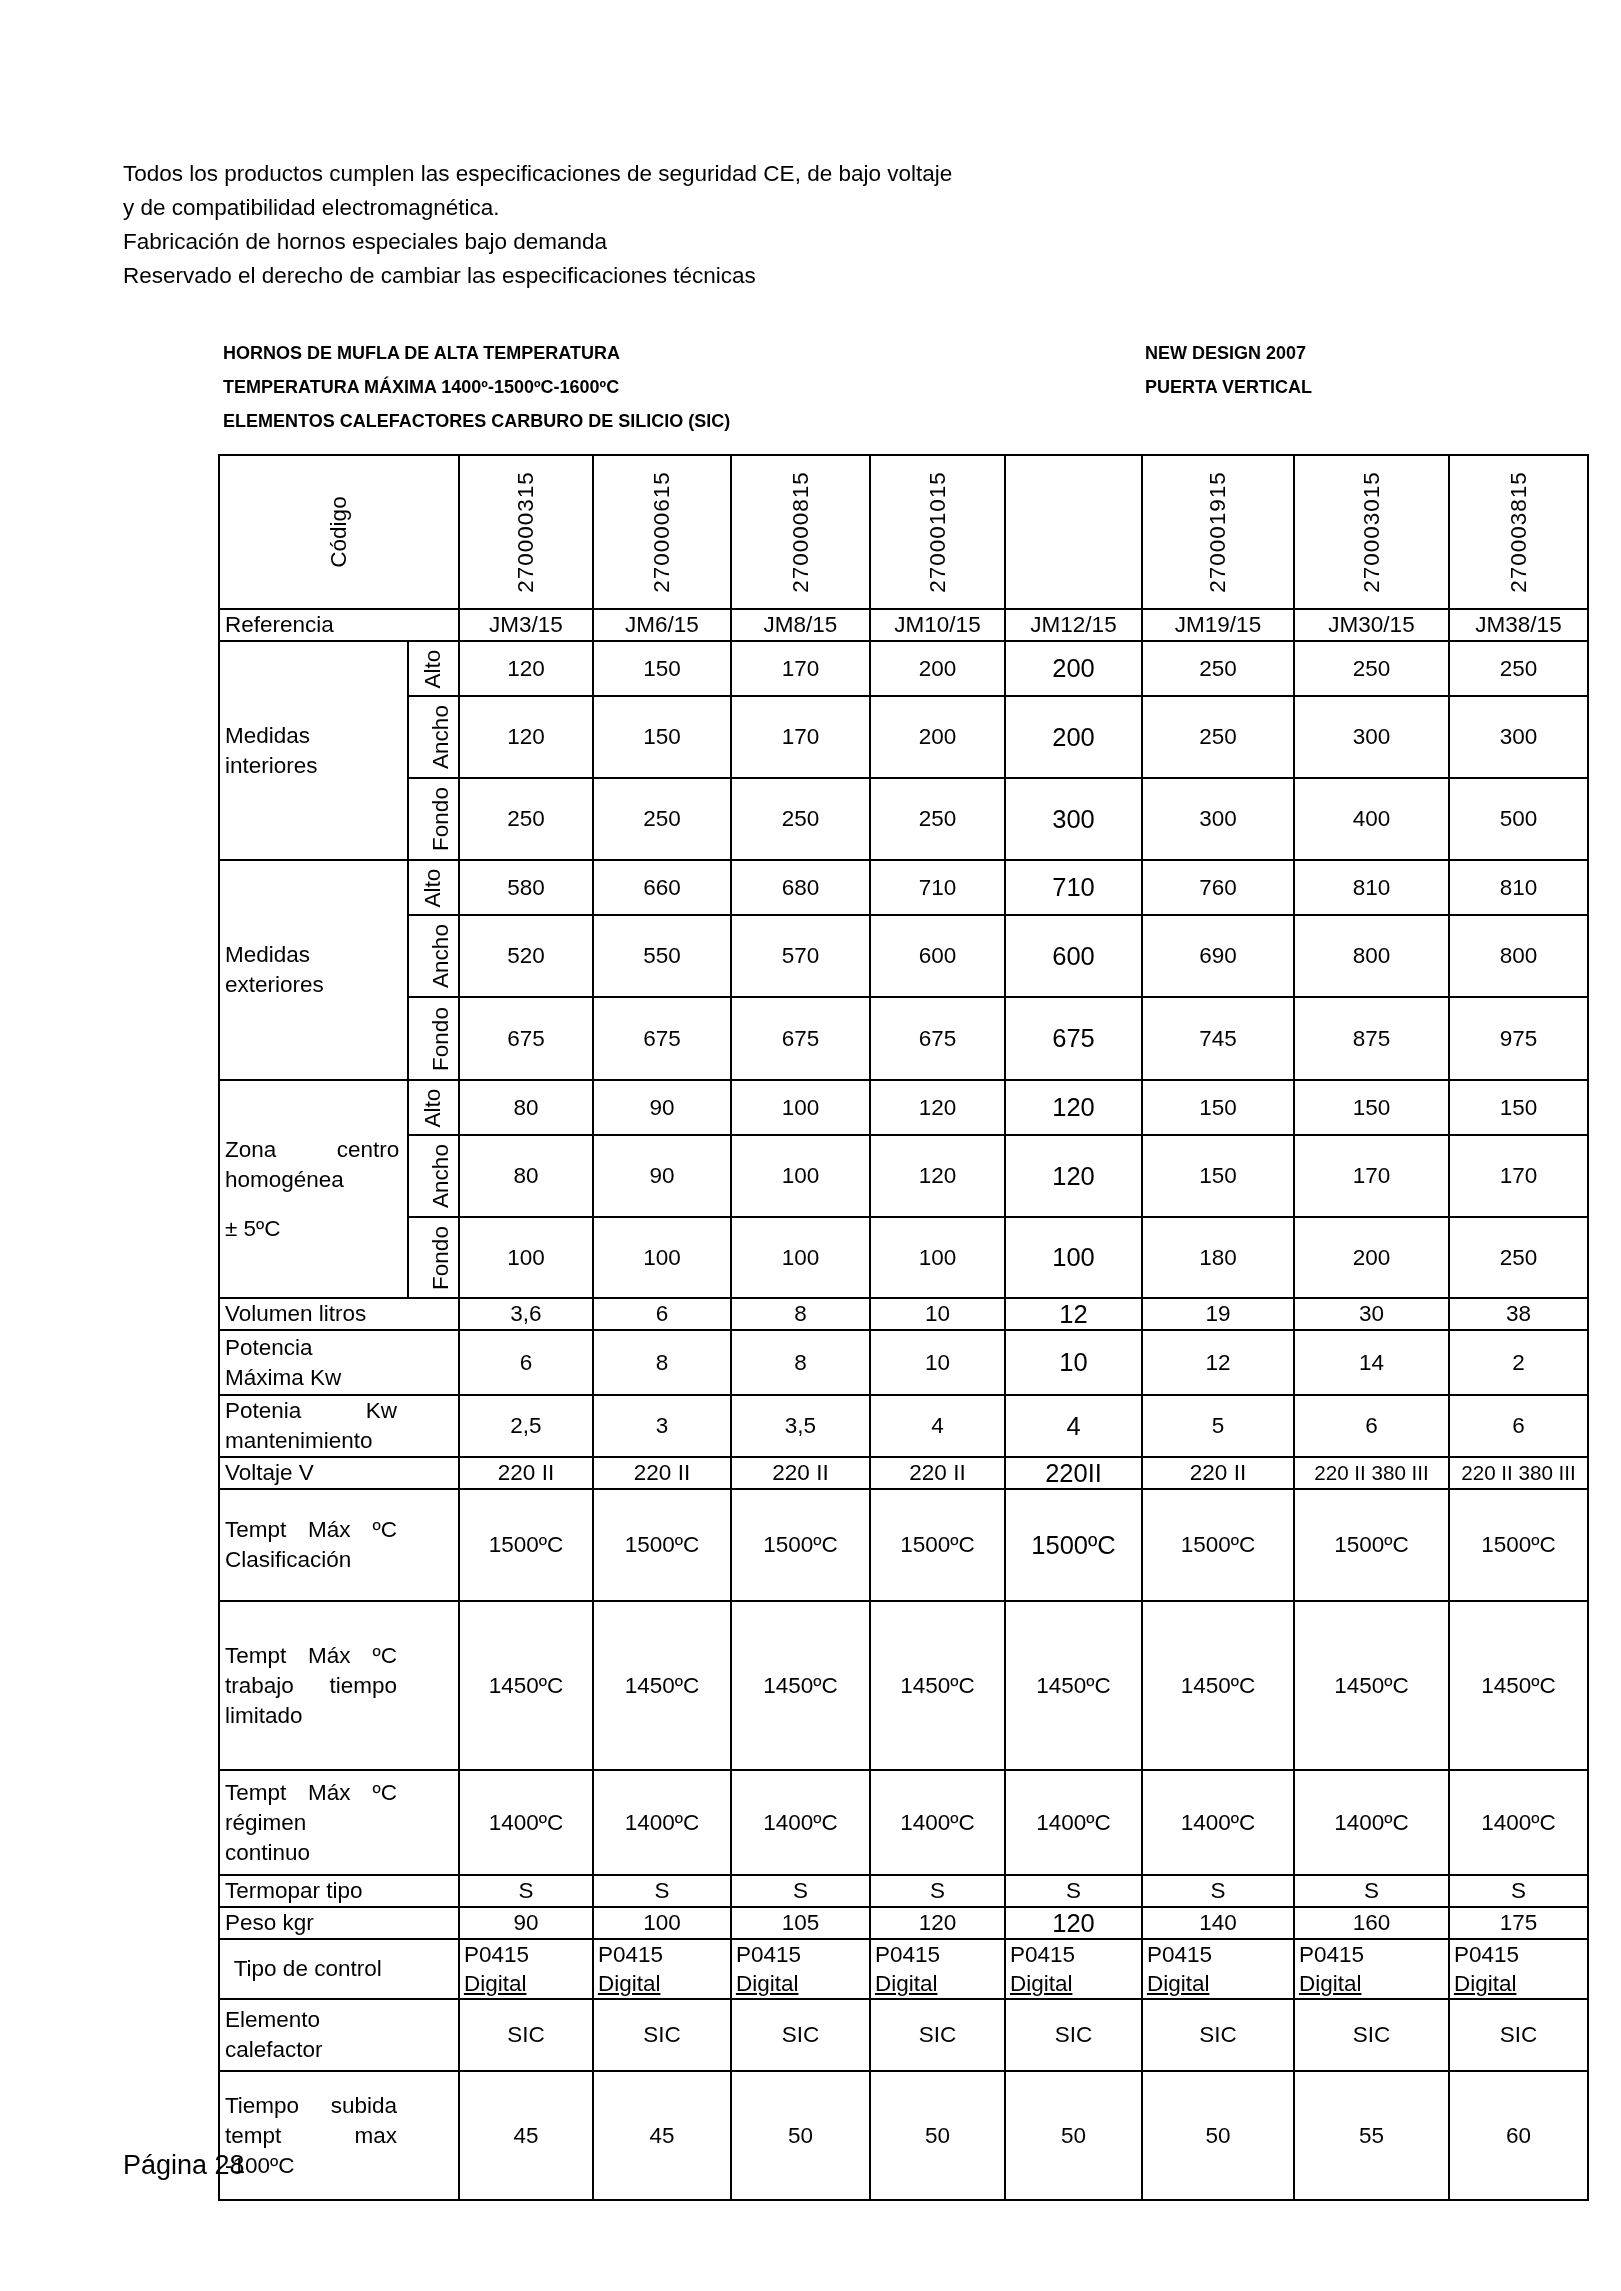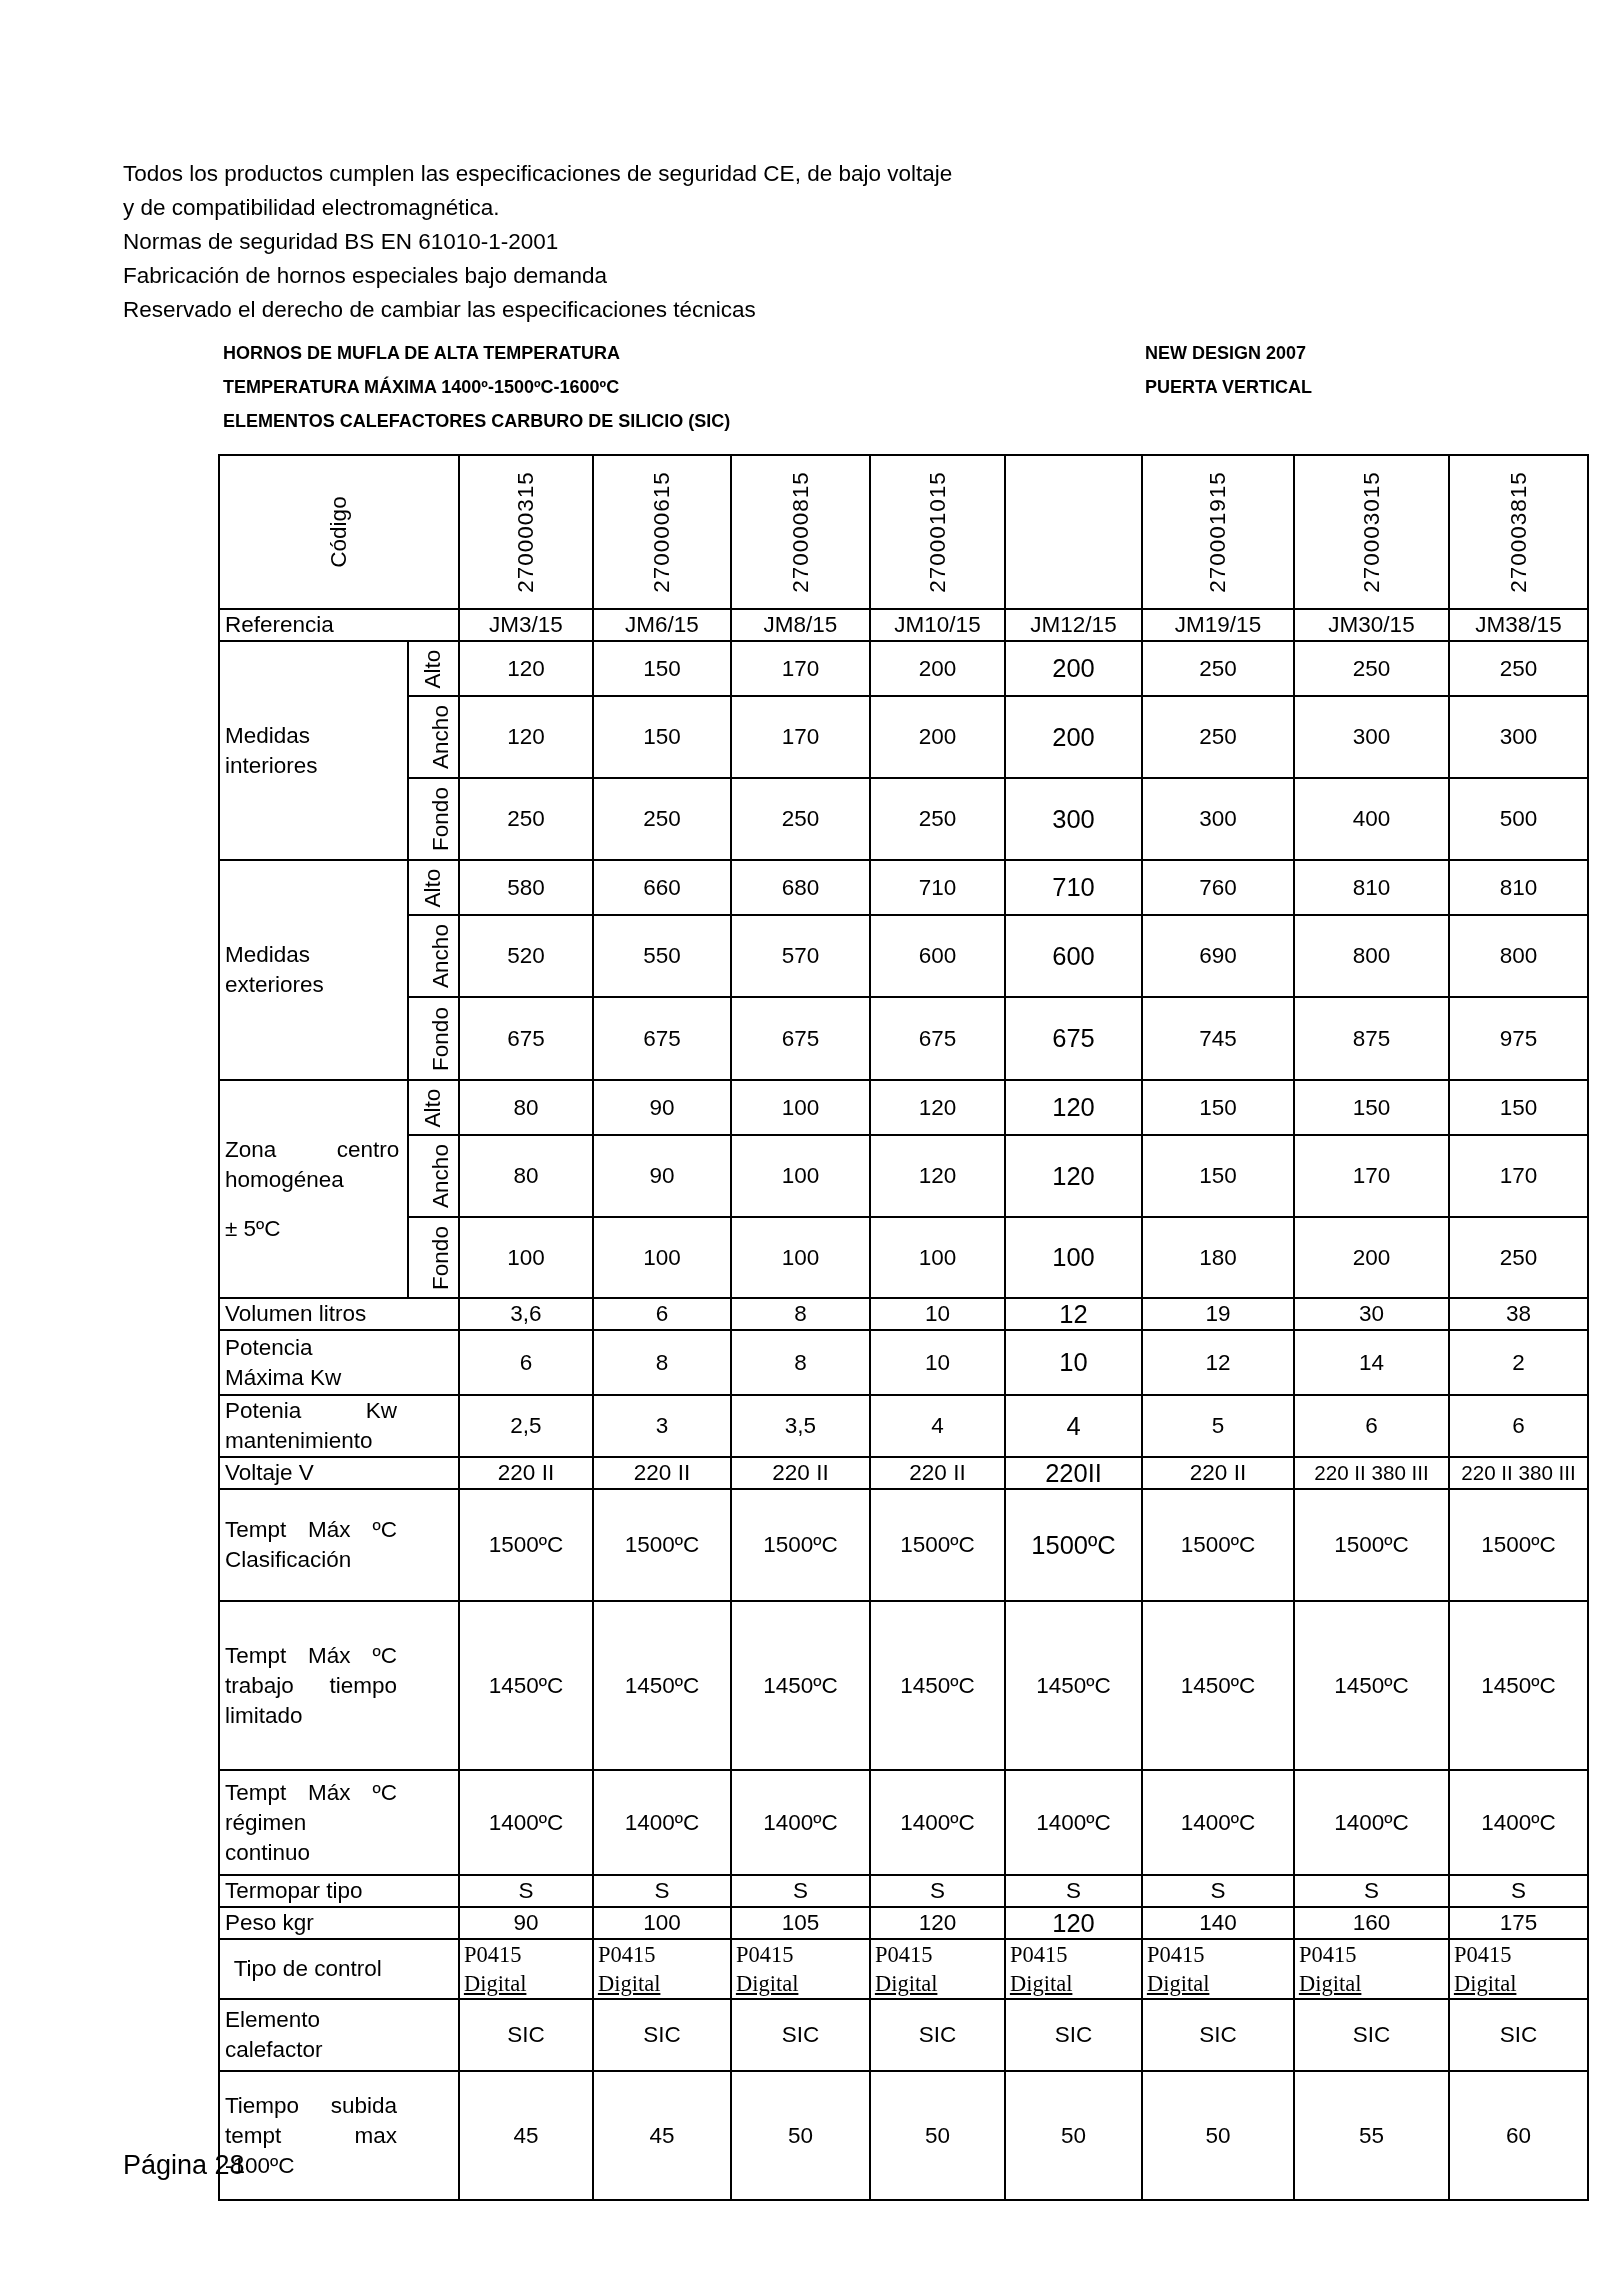--- a/index.html
+++ b/index.html
@@ -18,32 +18,31 @@
   td.lbl { text-align: left !important; padding-left: 4.9px !important; white-space: normal !important;
            line-height: 30px; }
   td.lbl.justify { text-align: justify !important; text-align-last: left; padding-right: 7.8px !important; }
   td.lbl .pm { display: block; text-align: left; margin-top: 19px; padding-right: 49px; }
   .vert { display: inline-block; transform: rotate(-90deg); white-space: nowrap; }
   td.sub { padding: 0; }
   td.code { height: 149px; }
   td.code .vert { font-size: 22.5px; letter-spacing: 1px; }
   td.codelabel .vert { font-size: 22.5px; }
   td.ctrl { text-align: left !important; vertical-align: top !important; line-height: 29px; padding-left: 3.9px !important; }
-  td.ctrl span { display: block; font-family: Liberation Serif, serif; }
+  td.ctrl span { display: block; }
   td.ctrl .dig { text-decoration: underline; }
   .big { font-size: 25.5px; }
   .footer { position: absolute; left: 123px; top: 2150px; font-size: 27px; text-align: center; }
 </style>
 </head>
 <body>
 
 <div class="intro">
   <div>Todos los productos cumplen las especificaciones de seguridad CE, de bajo voltaje</div>
   <div>y de compatibilidad electromagnética.</div>
-  <div>Normas de seguridad BS EN 61010-1-2001</div>
   <div>Fabricación de hornos especiales bajo demanda</div>
   <div>Reservado el derecho de cambiar las especificaciones técnicas</div>
 </div>
 
 <div class="heading left">
   <div>HORNOS DE MUFLA DE ALTA TEMPERATURA</div>
   <div>TEMPERATURA MÁXIMA 1400º-1500ºC-1600ºC</div>
   <div>ELEMENTOS CALEFACTORES CARBURO DE SILICIO (SIC)</div>
 </div>
 <div class="heading right">

